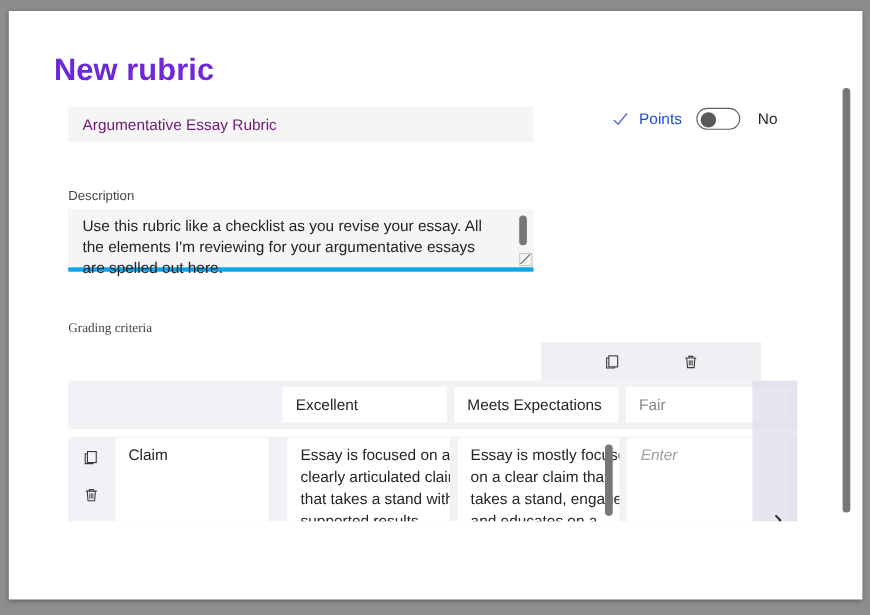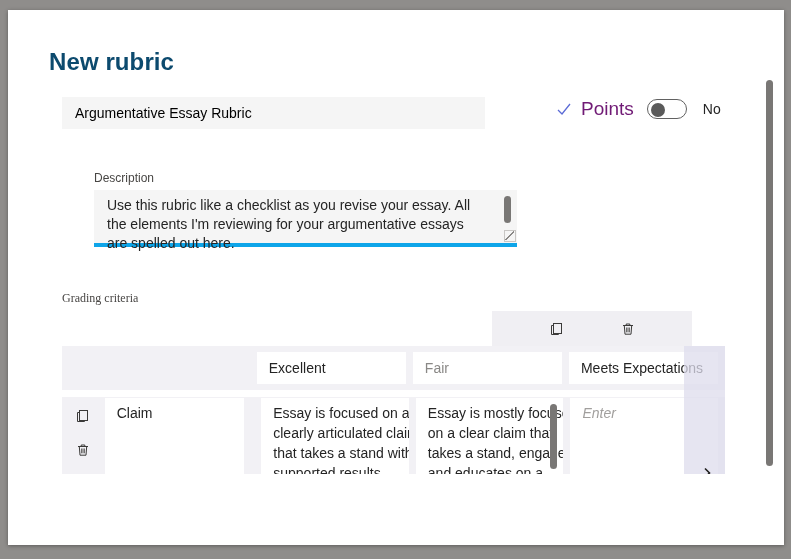--- a/index.html
+++ b/index.html
@@ -22,22 +22,22 @@
     left: 8px; top: 10px;
     width: 776px; height: 535px;
     background: #ffffff;
     box-shadow: 0 1px 4px rgba(0,0,0,.35);
     overflow: hidden;
   }
 
   .dialog-title {
     position: absolute;
     left: 41px; top: 38px;
-    font-size: 24px; font-weight: bold;
-    color: #0c4a6e;
+    font-size: 28px; font-weight: bold;
+    color: #6d28d9;
     letter-spacing: .1px;
   }
 
   
   .scroll-body {
     position: absolute;
     left: 0; top: 68px;
     width: 776px; height: 396px;
     overflow: hidden;
   }
@@ -63,25 +63,25 @@
   }
 
   .field-title-wrap { position: absolute; left: 54px; top: 19px; width: 423px; }
   .text-input {
     width: 423px; height: 32px;
     background: #f5f5f5;
     border: none;
     outline: none;
     padding: 0 13px;
     font-size: 14px;
-    color: #000000;
+    color: #701a75;
     font-family: "Liberation Sans", sans-serif;
   }
 
-  .field-desc-wrap { position: absolute; left: 54px; top: 93px; width: 423px; margin-left: 32px; }
+  .field-desc-wrap { position: absolute; left: 54px; top: 93px; width: 423px; }
   .desc-box {
     position: relative;
     width: 423px; height: 57px;
     background: #f5f5f5;
     border-bottom: 4px solid #0ea5e9;
   }
   .desc-text {
     position: absolute;
     left: 13px; top: 6px;
     width: 378px;
@@ -115,21 +115,21 @@
   }
 
   
   .points-row {
     position: absolute;
     left: 548px; top: 20px;
     display: flex; align-items: center;
     gap: 9px;
   }
   .check-icon { width: 16px; height: 16px; display:block; }
-  .points-label { font-size: 19px; color: #701a75; text-align: center; }
+  .points-label { font-size: 14px; color: #1d4ed8; text-align: center; }
   .toggle {
     width: 40px; height: 20px;
     border: 1px solid #616161;
     border-radius: 10px;
     background: #ffffff;
     position: relative;
     margin-left: 4px;
   }
   .toggle-knob {
     position: absolute;
@@ -339,22 +339,22 @@
             <path d="M6.2 4.5 V3 H9.8 V4.5" stroke="#3b3a39" stroke-width="1" fill="none"></path>
             <path d="M4.3 4.5 L5 13.2 H11 L11.7 4.5" stroke="#3b3a39" stroke-width="1" fill="none"></path>
             <path d="M6.6 6.5 V11.3 M8 6.5 V11.3 M9.4 6.5 V11.3" stroke="#3b3a39" stroke-width=".8" fill="none"></path>
           </svg>
         </div>
       </div>
 
       <div class="header-row">
         <div class="hdr-spacer"></div>
         <div class="hdr-cell">Excellent</div>
+        <div class="hdr-cell">Meets Expectations</div>
         <div class="hdr-cell muted">Fair</div>
-        <div class="hdr-cell">Meets Expectations</div>
       </div>
 
       <div class="data-row">
         <div class="row-actions">
           <div class="icon-btn">
             <svg width="16" height="16" viewBox="0 0 16 16">
               <rect x="4.5" y="2.5" width="8" height="10" fill="none" stroke="#3b3a39" stroke-width="1"></rect>
               <path d="M4.5 4.5 H2.5 V13.5 H9.5 V12.5" fill="none" stroke="#3b3a39" stroke-width="1"></path>
             </svg>
           </div>

